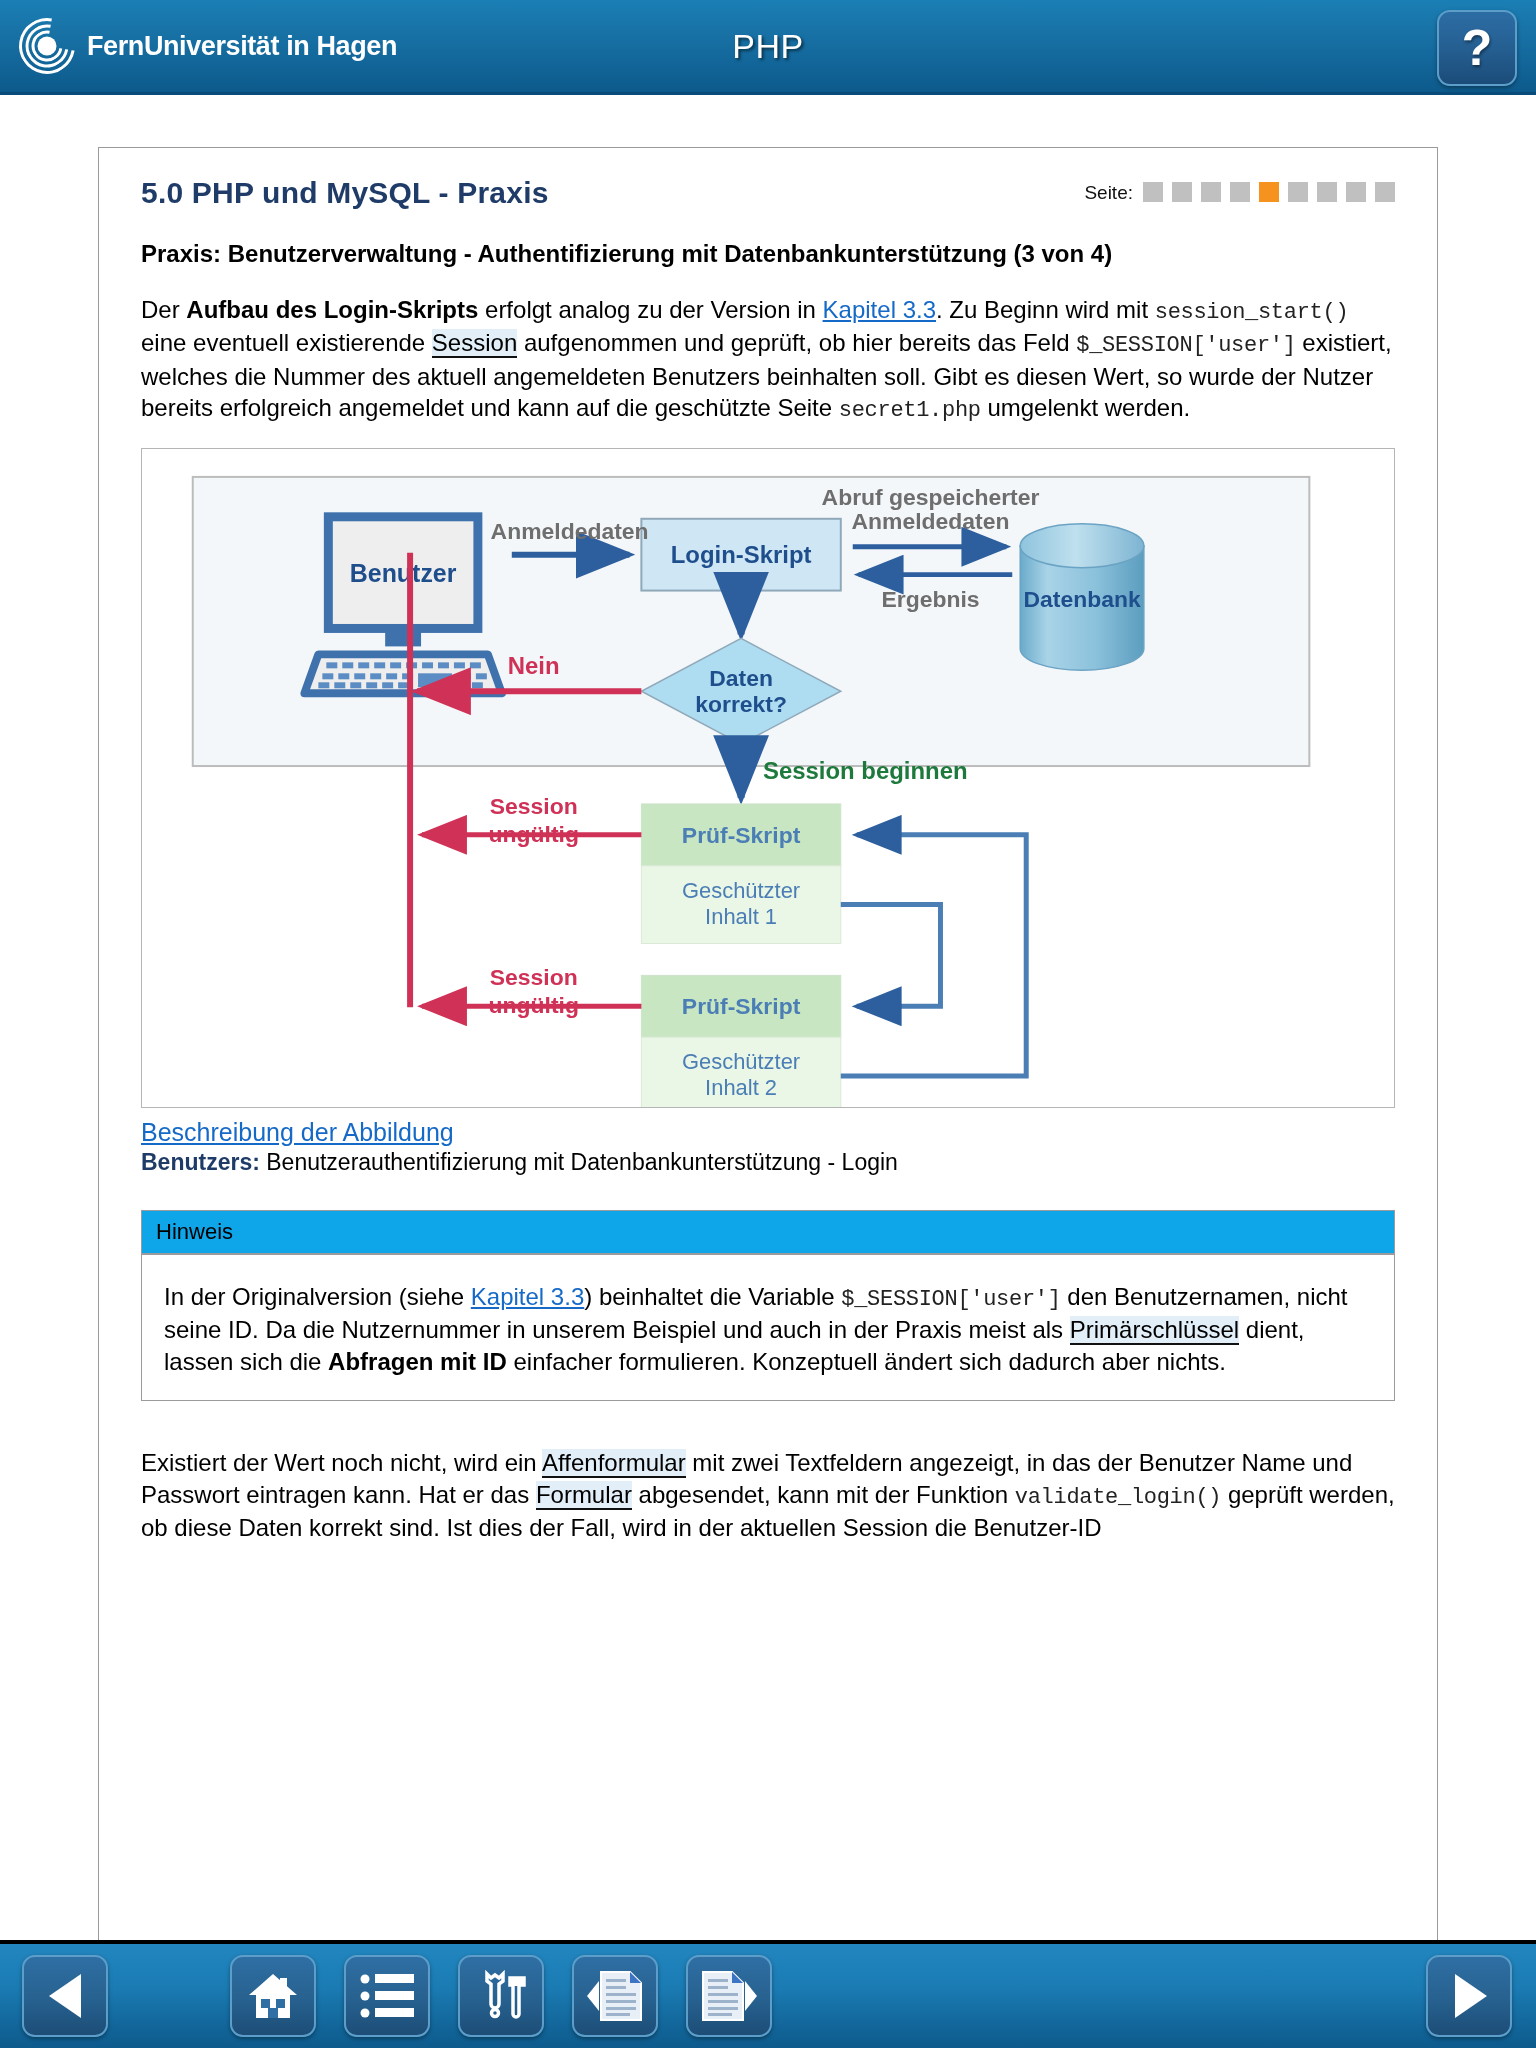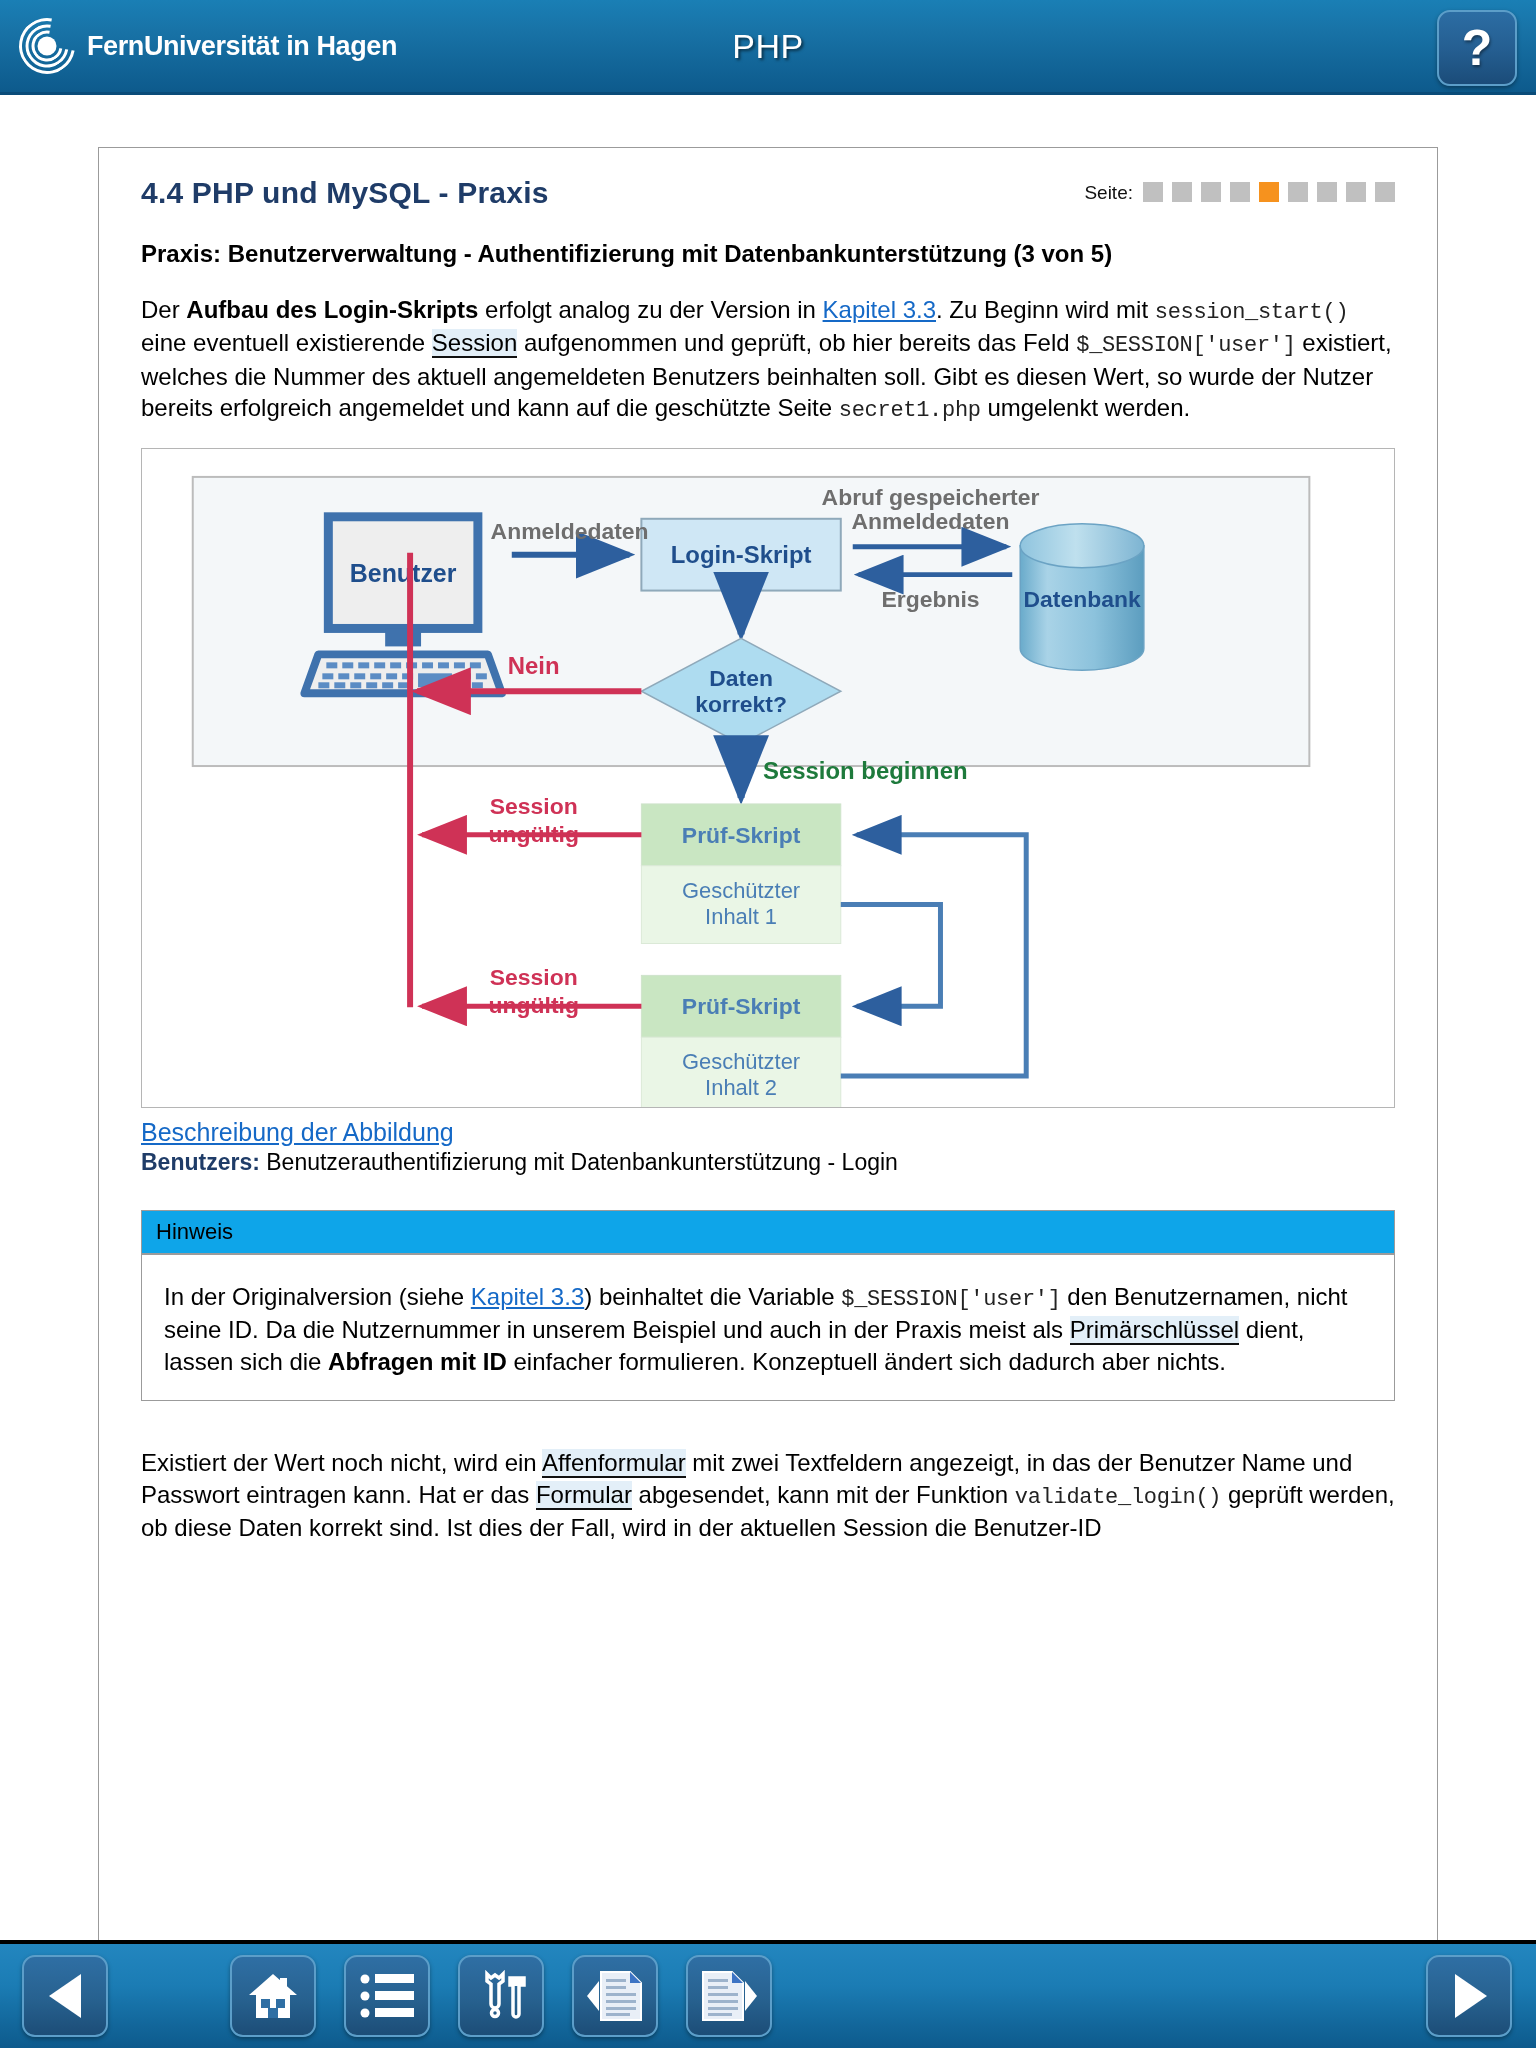--- a/index.html
+++ b/index.html
@@ -247,38 +247,38 @@
   <div id="help-button">
     <span>?</span>
   </div>
 </div>
 
 <div id="content-panel">
 <div id="content-inner">
 
   
   <div id="title-row">
-    <h1 id="page-title">4.4 PHP und MySQL - Praxis</h1>
+    <h1 id="page-title">5.0 PHP und MySQL - Praxis</h1>
 
     <div id="pager">
       <span id="pager-label">Seite:</span>
       <span class="pager-dot"></span>
       <span class="pager-dot"></span>
       <span class="pager-dot"></span>
       <span class="pager-dot"></span>
       <span class="pager-dot active"></span>
       <span class="pager-dot"></span>
       <span class="pager-dot"></span>
       <span class="pager-dot"></span>
       <span class="pager-dot"></span>
     </div>
   </div>
 
   
-  <div class="sub-heading">Praxis: Benutzerverwaltung - Authentifizierung mit Datenbankunterstützung (3 von 5)</div>
+  <div class="sub-heading">Praxis: Benutzerverwaltung - Authentifizierung mit Datenbankunterstützung (3 von 4)</div>
 
   
   <p class="body"><span>Der </span><span class="bold">Aufbau des Login-Skripts</span><span> erfolgt analog zu der Version in </span><a class="link" href="#">Kapitel 3.3</a><span>. Zu Beginn wird mit </span><code>session_start()</code><span> eine eventuell existierende </span><span class="glossary">Session</span><span> aufgenommen und geprüft, ob hier bereits das Feld </span><code>$_SESSION['user']</code><span> existiert, welches die Nummer des aktuell angemeldeten Benutzers beinhalten soll. Gibt es diesen Wert, so wurde der Nutzer bereits erfolgreich angemeldet und kann auf die geschützte Seite </span><code>secret1.php</code><span> umgelenkt werden.</span></p>
 
   
   <div id="figure-box">
     <svg id="diagram" viewBox="0 0 1254 660" preserveAspectRatio="xMidYMid meet">
       <defs>
         <marker id="arrBlue" markerWidth="10" markerHeight="8" refX="9" refY="4" orient="auto">
           <path d="M0,0 L10,4 L0,8 z" fill="#2d5f9e"></path>

